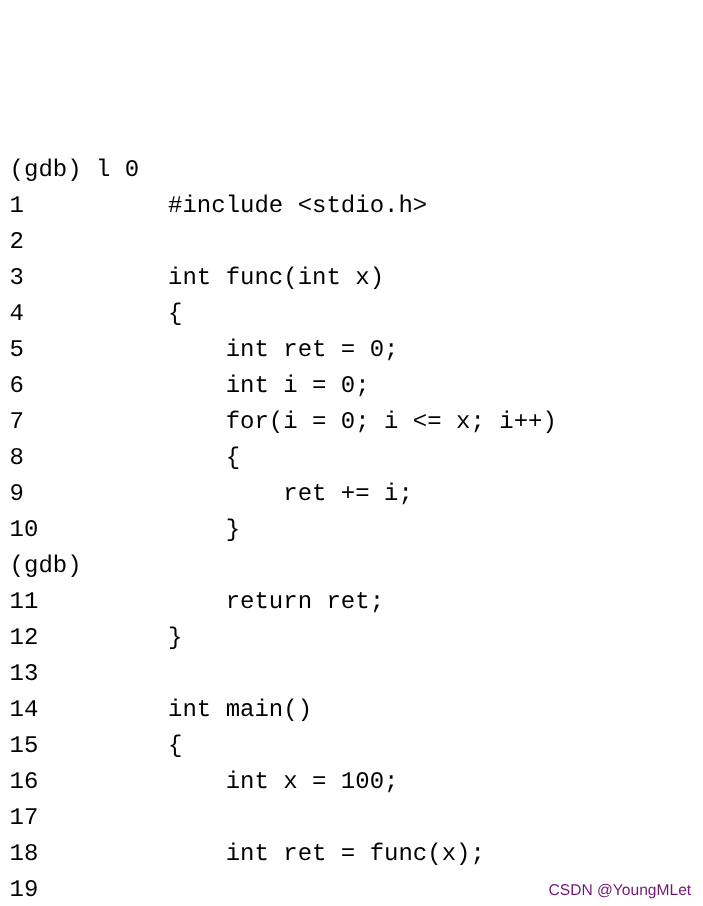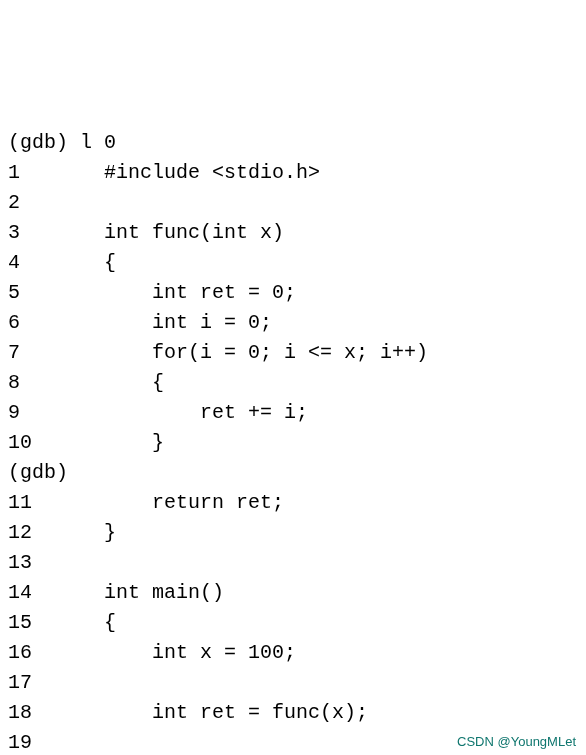--- a/index.html
+++ b/index.html
@@ -26,28 +26,29 @@
     .prompt {
       display: inline;
     }
     .lineno {
       display: inline-block;
       width: 8ch;
       text-align: left;
     }
     .code {
       display: inline;
+      margin-left: 36px;
     }
     .watermark {
       position: absolute;
       bottom: 4px;
       right: 10px;
       font-family: Arial, sans-serif;
       font-size: 13px;
-      color: #0f766e;
+      color: #701a75;
     }
   </style>
 </head>
 <body>
 
 
 
 <div id="terminal"><div class="line"><span class="prompt">(gdb) </span><span>l 0</span></div><div class="line"><span class="lineno">1</span><span class="code">#include &lt;stdio.h&gt;</span></div><div class="line"><span class="lineno">2</span><span class="code"></span></div><div class="line"><span class="lineno">3</span><span class="code">int func(int x)</span></div><div class="line"><span class="lineno">4</span><span class="code">{</span></div><div class="line"><span class="lineno">5</span><span class="code">    int ret = 0;</span></div><div class="line"><span class="lineno">6</span><span class="code">    int i = 0;</span></div><div class="line"><span class="lineno">7</span><span class="code">    for(i = 0; i &lt;= x; i++)</span></div><div class="line"><span class="lineno">8</span><span class="code">    {</span></div><div class="line"><span class="lineno">9</span><span class="code">        ret += i;</span></div><div class="line"><span class="lineno">10</span><span class="code">    }</span></div><div class="line"><span class="prompt">(gdb) </span><span></span></div><div class="line"><span class="lineno">11</span><span class="code">    return ret;</span></div><div class="line"><span class="lineno">12</span><span class="code">}</span></div><div class="line"><span class="lineno">13</span><span class="code"></span></div><div class="line"><span class="lineno">14</span><span class="code">int main()</span></div><div class="line"><span class="lineno">15</span><span class="code">{</span></div><div class="line"><span class="lineno">16</span><span class="code">    int x = 100;</span></div><div class="line"><span class="lineno">17</span><span class="code"></span></div><div class="line"><span class="lineno">18</span><span class="code">    int ret = func(x);</span></div><div class="line"><span class="lineno">19</span><span class="code"></span></div></div>
 
 <div class="watermark">CSDN @YoungMLet</div>

